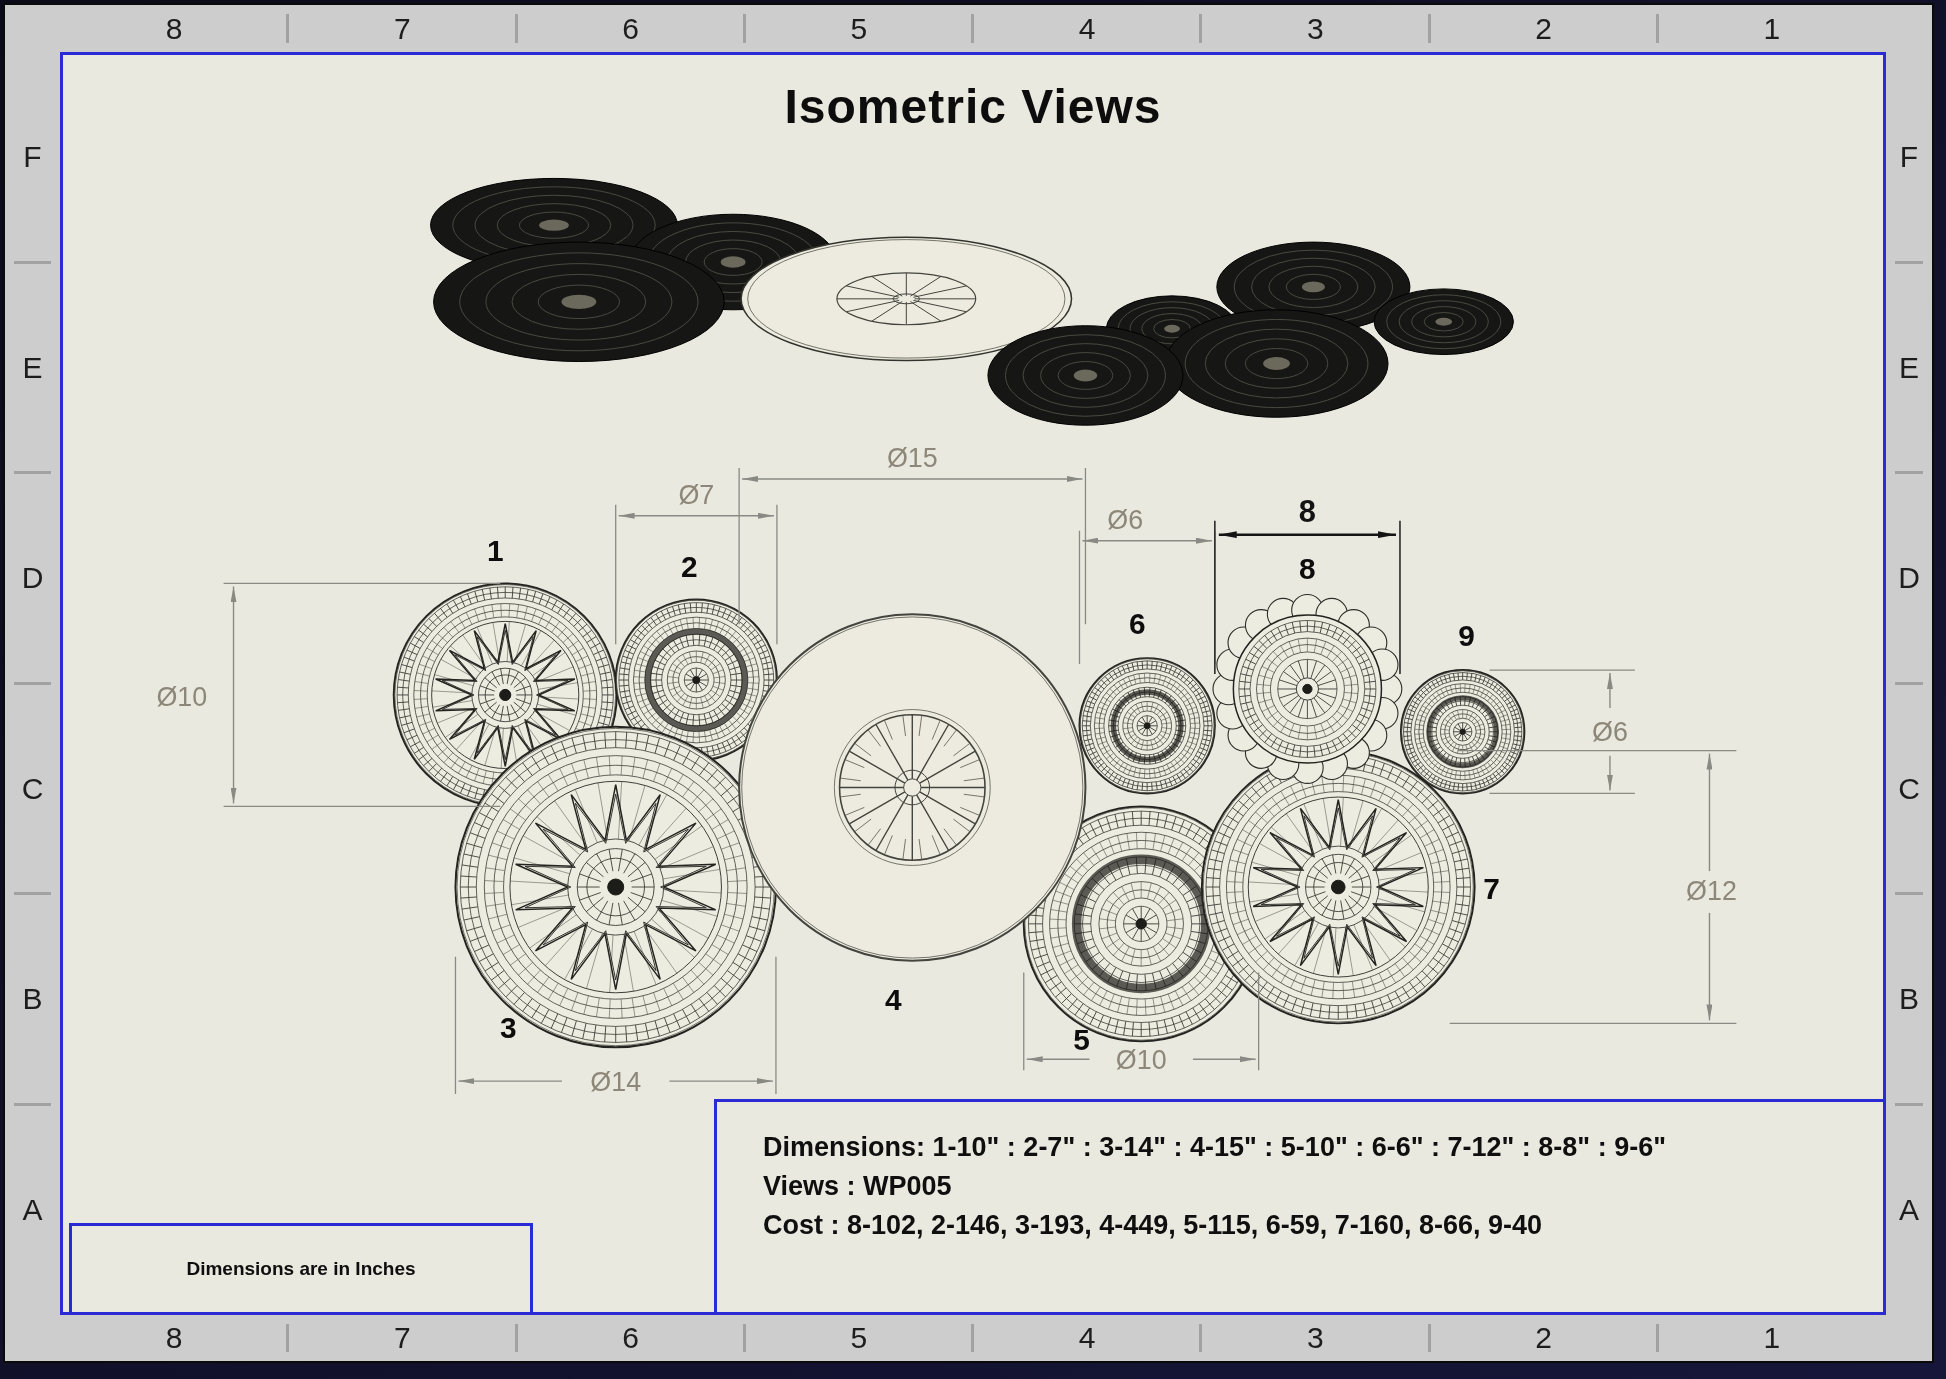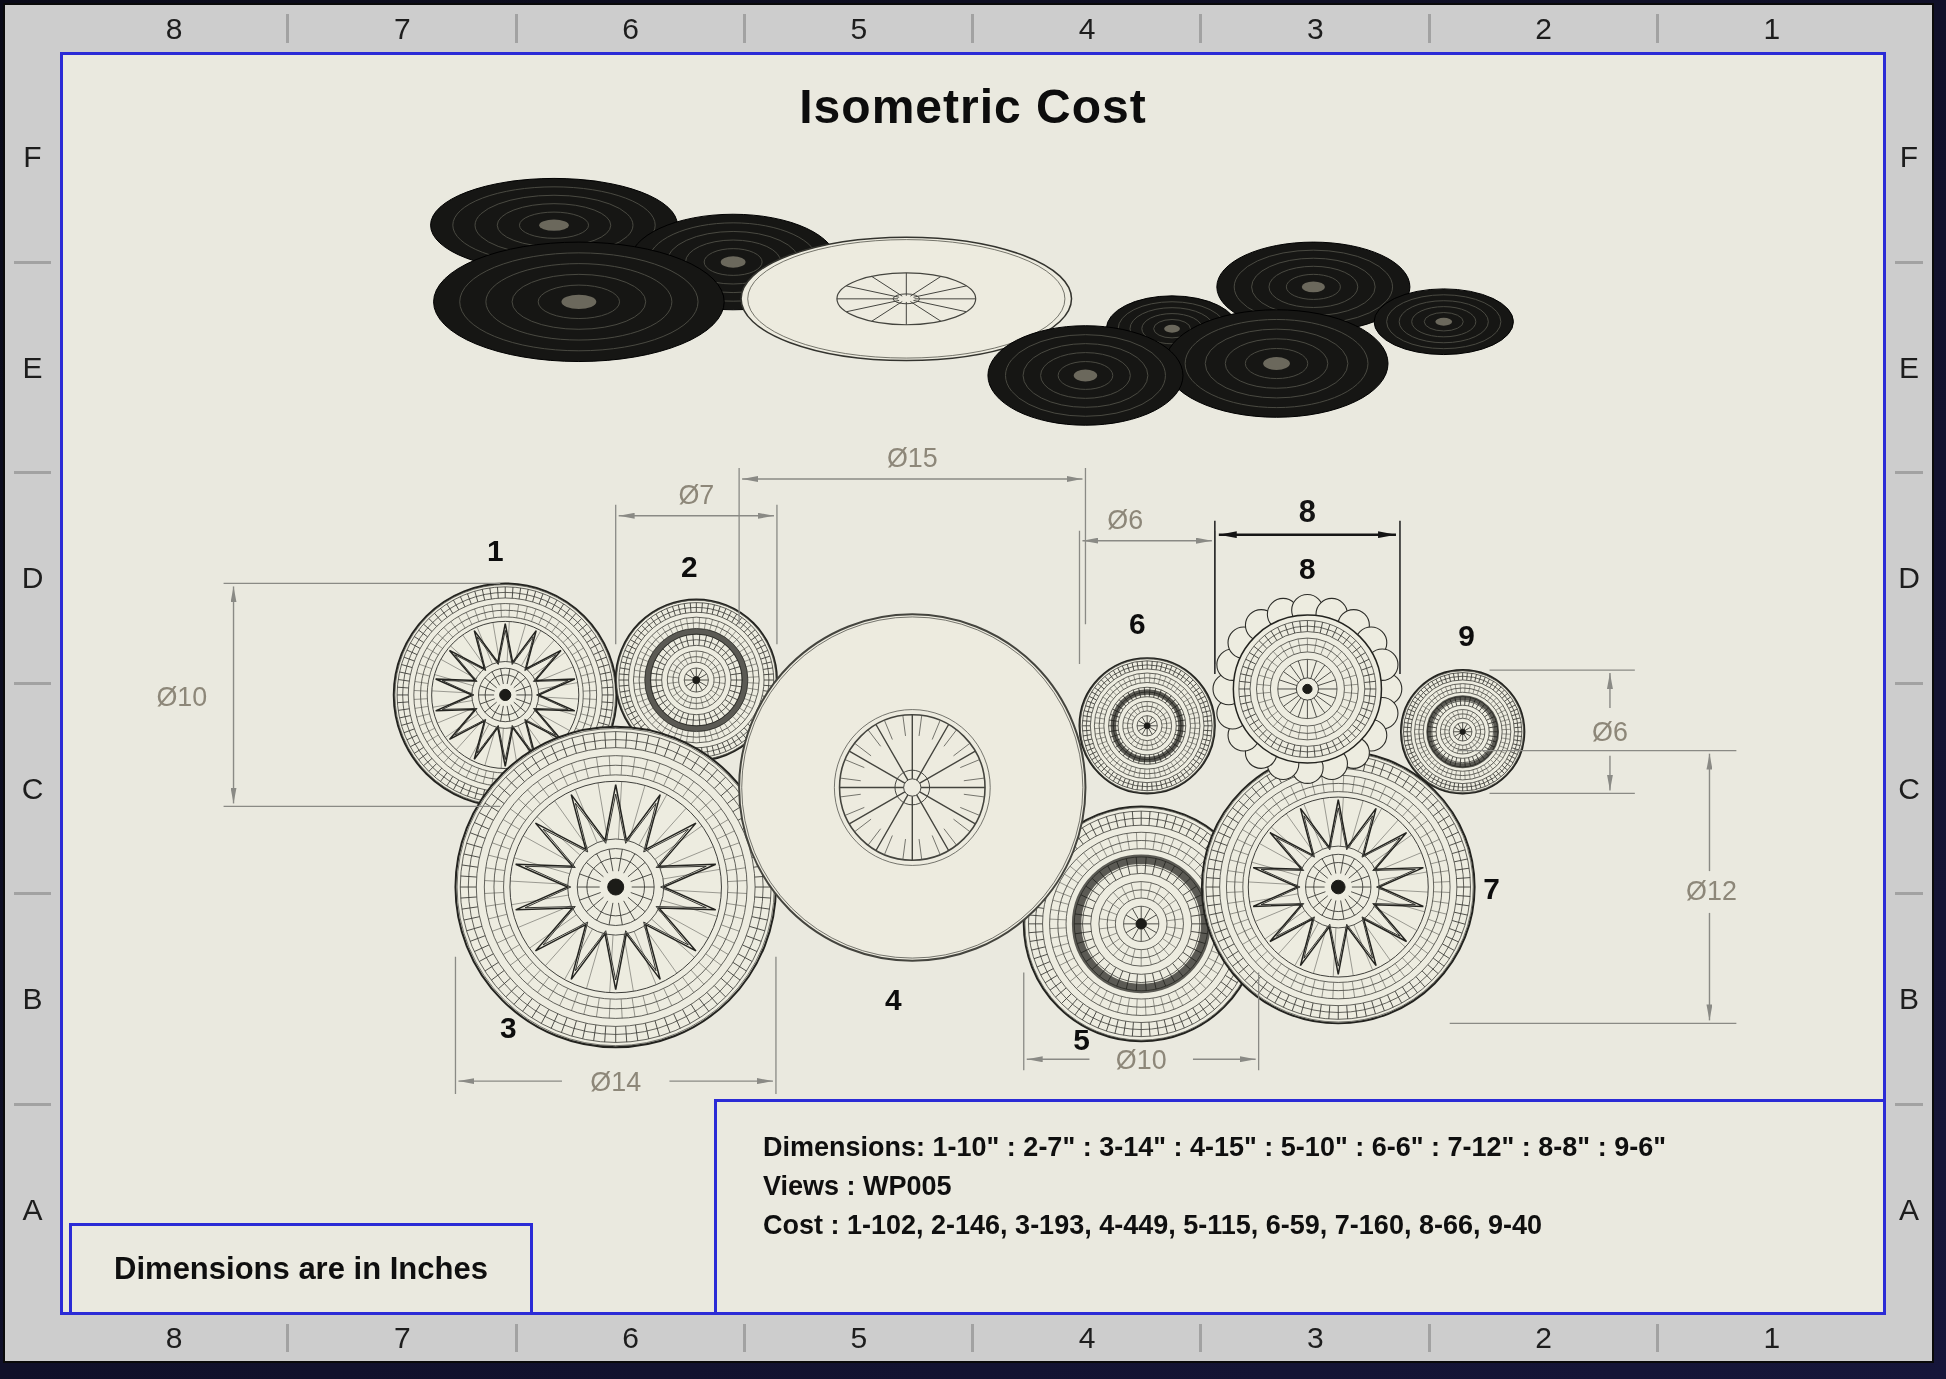--- a/index.html
+++ b/index.html
@@ -15,21 +15,21 @@
   .vband.left{left:0}
   .vband.right{left:1881px;width:46px}
   .rcell{flex:1;display:flex;align-items:center;justify-content:center;font-size:30px;color:#1d1d1d;position:relative}
   .hband .rcell+.rcell::before{content:"";position:absolute;left:-2px;top:9px;bottom:9px;width:3px;background:#a2a2a2}
   .vband .rcell+.rcell::before{content:"";position:absolute;top:-2px;left:9px;right:9px;height:3px;background:#a2a2a2}
   .sheet{position:absolute;left:55px;top:47px;width:1826px;height:1263px;background:#eae9df;border:3px solid #2b2bd6}
   .sheet-title{position:absolute;top:24px;left:0;right:0;text-align:center;font-size:48px;font-weight:bold;letter-spacing:1px;color:#0d0d0d}
   svg.drawing{position:absolute;left:0;top:0;width:100%;height:100%}
   .titleblock{position:absolute;right:-3px;bottom:-3px;width:1172px;height:216px;border:3px solid #2b2bd6;background:#eae9df;padding:26px 14px 0 46px;z-index:3}
   .tbline{font-size:27px;font-weight:bold;color:#0f0f0f;line-height:39px;white-space:nowrap}
-  .notebox{position:absolute;left:6px;bottom:-3px;width:464px;height:92px;border:3px solid #2b2bd6;background:#eae9df;display:flex;align-items:center;justify-content:center;font-size:31px;font-weight:bold;color:#0f0f0f;z-index:3}
+  .notebox{position:absolute;left:6px;bottom:-3px;width:464px;height:92px;border:3px solid #2b2bd6;background:#eae9df;display:flex;align-items:center;justify-content:center;font-size:19px;font-weight:bold;color:#0f0f0f;z-index:3}
   .dimtext{fill:#8d8779;font-size:27px;font-family:"Liberation Sans",sans-serif}
   .dimtext.black{fill:#141414;font-weight:bold;font-size:31px}
   .partnum{fill:#0d0d0d;font-size:30px;font-weight:bold;font-family:"Liberation Sans",sans-serif}
   .ext{stroke:#8a8a85;stroke-width:1.3;fill:none}
   .ext.black{stroke:#2a2a2a;stroke-width:1.6}
   .dimline{stroke:#8a8a85;stroke-width:1.4;fill:none}
   .dimline.black{stroke:#161616;stroke-width:2.4}
 </style>
 </head>
 <body>
@@ -483,26 +483,26 @@
           <text class="partnum" x="446" y="988" text-anchor="middle">3</text>
           <text class="partnum" x="833" y="960" text-anchor="middle">4</text>
           <text class="partnum" x="1022" y="1000" text-anchor="middle">5</text>
           <text class="partnum" x="1078" y="582" text-anchor="middle">6</text>
           <text class="partnum" x="1434" y="848" text-anchor="middle">7</text>
           <text class="partnum" x="1249" y="527" text-anchor="middle">8</text>
           <text class="partnum" x="1409" y="594" text-anchor="middle">9</text>
         </g>
       </svg>
 
-      <div class="sheet-title">Isometric Cost</div>
+      <div class="sheet-title">Isometric Views</div>
 
       <div class="titleblock">
         <div class="tbline">Dimensions: 1-10" : 2-7" : 3-14" : 4-15" : 5-10" : 6-6" : 7-12" : 8-8" : 9-6"</div>
         <div class="tbline">Views : WP005</div>
-        <div class="tbline">Cost : 1-102, 2-146, 3-193, 4-449, 5-115, 6-59, 7-160, 8-66, 9-40</div>
+        <div class="tbline">Cost : 8-102, 2-146, 3-193, 4-449, 5-115, 6-59, 7-160, 8-66, 9-40</div>
       </div>
 
       <div class="notebox">
         <span>Dimensions are in Inches</span>
       </div>
 
     </div>
   </div>
 </div>
 

